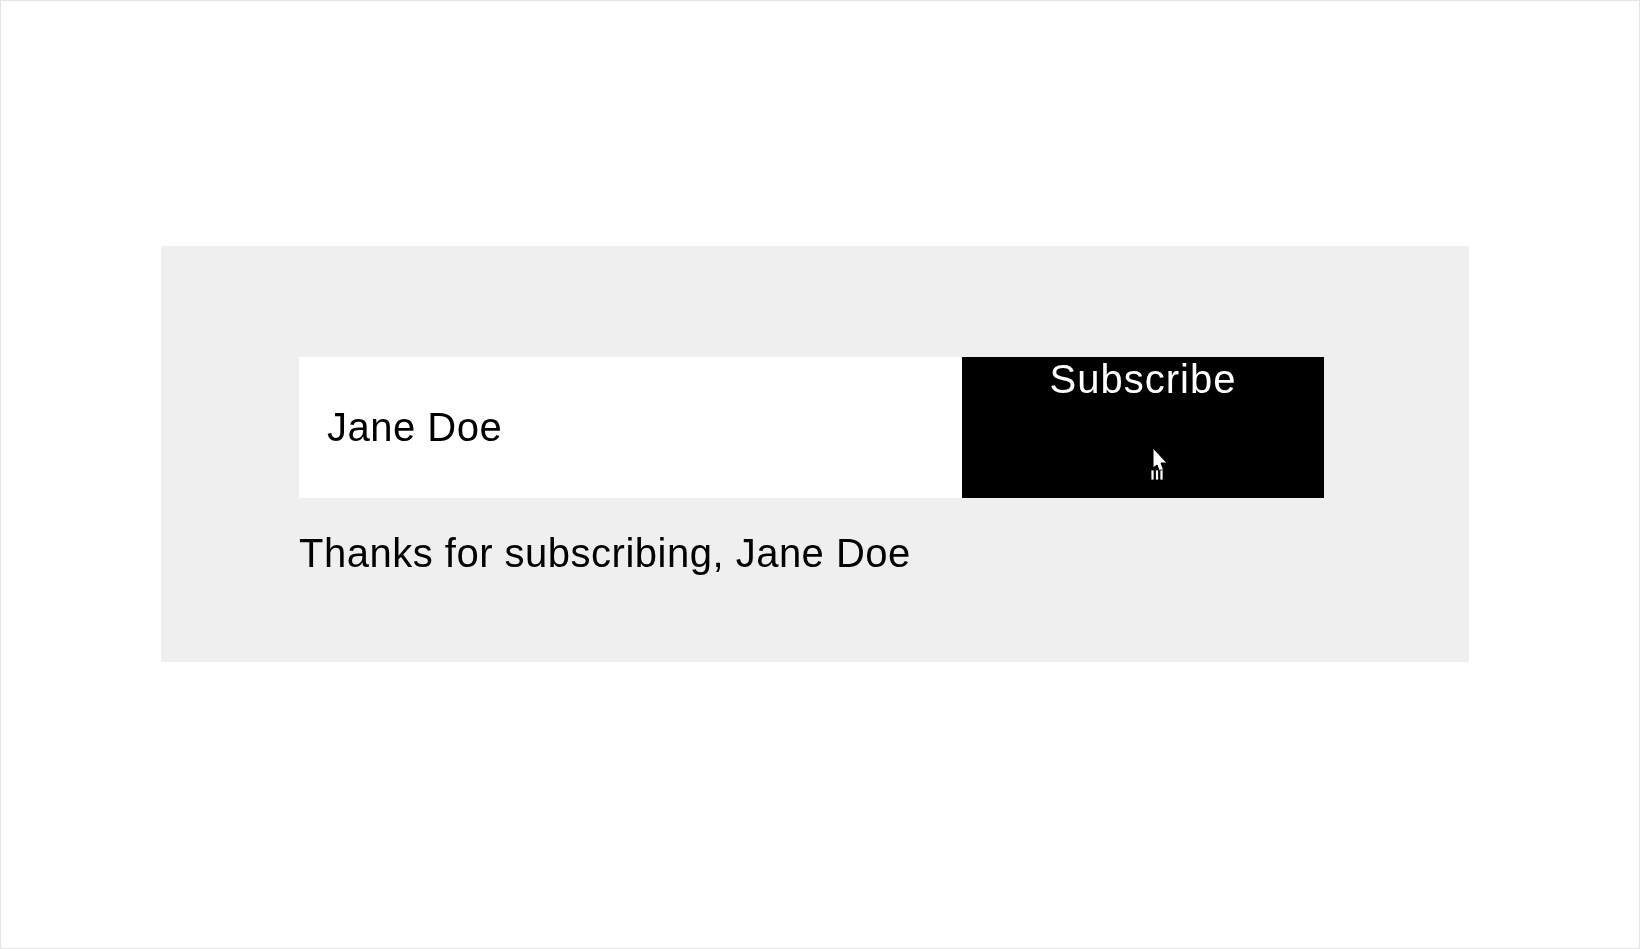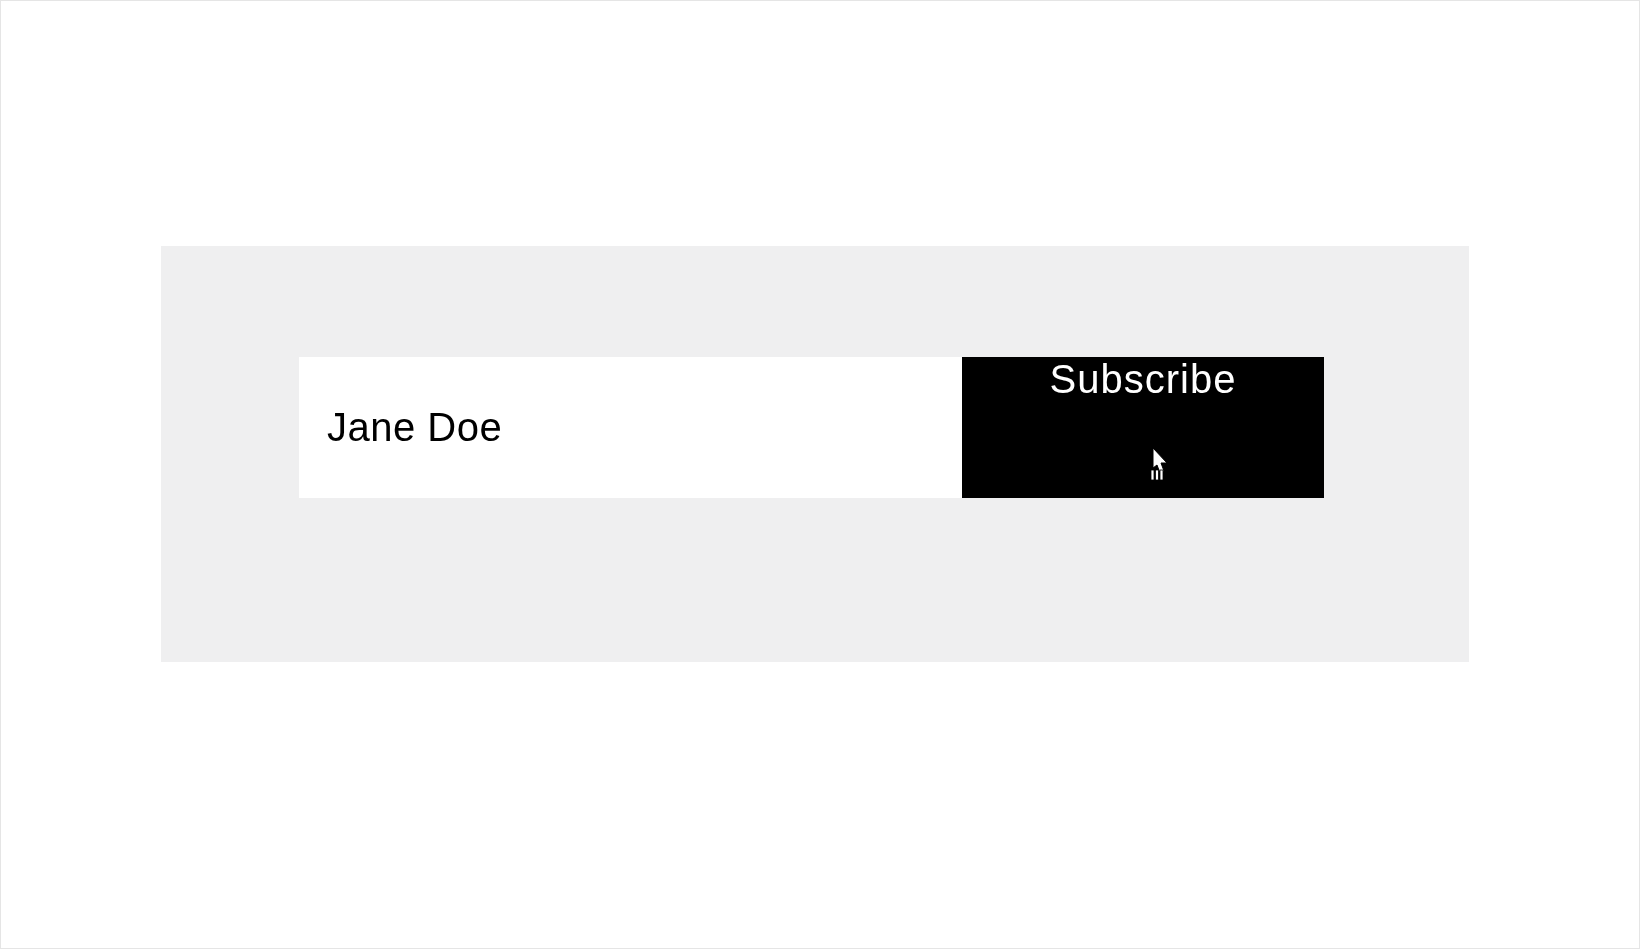--- a/index.html
+++ b/index.html
@@ -101,20 +101,21 @@
 
   <div class="panel"></div>
 
   <div class="form-row">
     <input type="text" class="name-input" value="Jane Doe" style="">
     <button class="subscribe-button">
       <span class="label">Subscribe</span>
     </button>
   </div>
 
+  <div class="confirmation-text">Thanks for subscribing, Jane Doe</div>
 
   <div class="cursor-pointer-icon">
     <svg viewBox="0 0 32 36" width="32" height="36">
       <path d="M 10 2 
                L 10 22 
                L 14 19 
                L 17 27 
                L 21 25 
                L 18 17 
                L 24 17 

